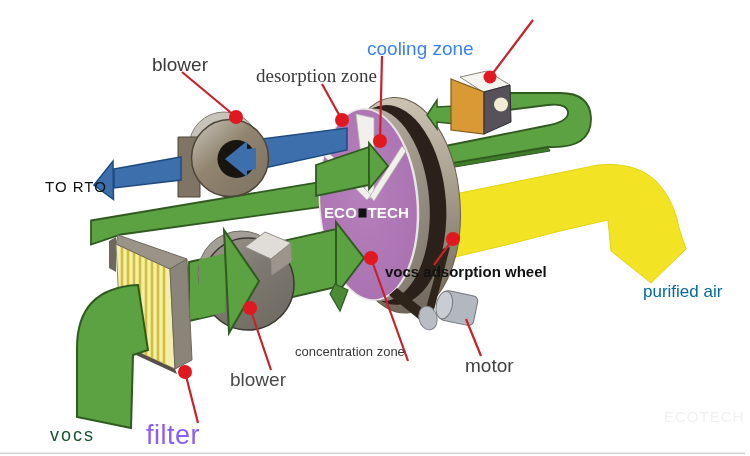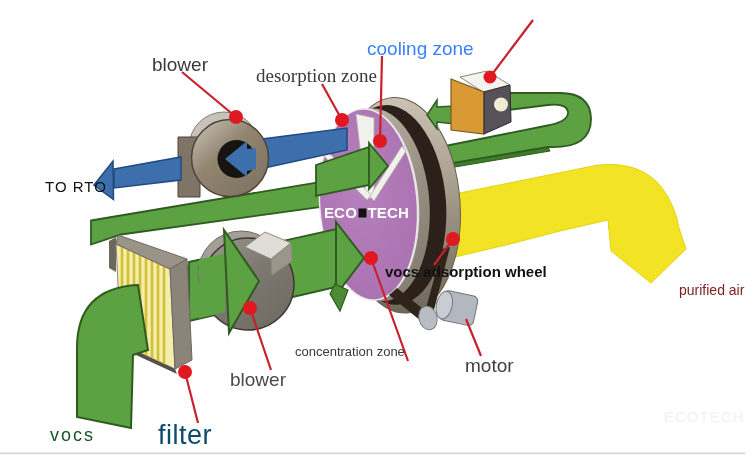--- a/index.html
+++ b/index.html
@@ -146,19 +146,19 @@
  <circle cx="185" cy="372" r="7"></circle>
 </g>
 <text x="664" y="422" font-size="15" letter-spacing="1" fill="#f1f1f1" font-family="Liberation Sans, sans-serif">ECOTECH</text>
 </svg>
 
 <div style="position:absolute;left:367px;top:38px;font-size:19px;color:#3b82f6;">cooling zone</div>
 <div style="position:absolute;left:256px;top:65px;font-size:19px;color:#3a3a3a;font-family:Liberation Serif, serif;">desorption zone</div>
 <div style="position:absolute;left:152px;top:54px;font-size:19px;color:#3a3a3a;">blower</div>
 <div style="position:absolute;left:29px;top:178px;font-size:15px;font-weight:normal;letter-spacing:1px;color:#111;margin-left:16px;">TO RTO</div>
 <div style="position:absolute;left:385px;top:263px;font-size:15px;font-weight:bold;color:#111;">vocs adsorption wheel</div>
-<div style="position:absolute;left:643px;top:282px;font-size:14px;color:#7f1d1d;margin-left:36px;">purified air</div>
+<div style="position:absolute;left:643px;top:282px;font-size:17px;color:#0369a1;">purified air</div>
 <div style="position:absolute;left:295px;top:344px;font-size:13px;color:#3a3a3a;">concentration zone</div>
 <div style="position:absolute;left:465px;top:355px;font-size:19px;color:#404040;">motor</div>
 <div style="position:absolute;left:230px;top:369px;font-size:19px;color:#4a4a4a;">blower</div>
-<div style="position:absolute;left:158px;top:420px;font-size:27px;letter-spacing:0.5px;color:#0c4a6e;">filter</div>
+<div style="position:absolute;left:146px;top:420px;font-size:27px;letter-spacing:0.5px;color:#8b5cf6;">filter</div>
 <div style="position:absolute;left:50px;top:425px;font-size:18px;letter-spacing:2px;color:#14532d;">vocs</div>
 </div>
 
 </body></html>

